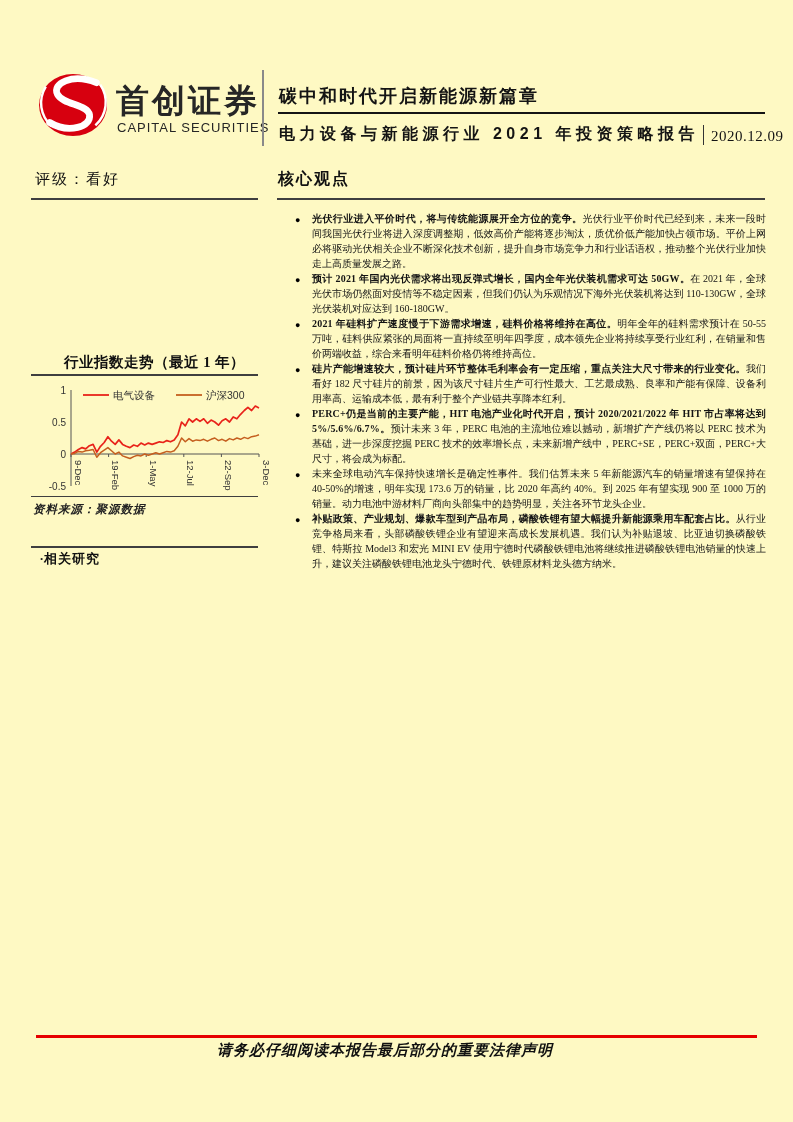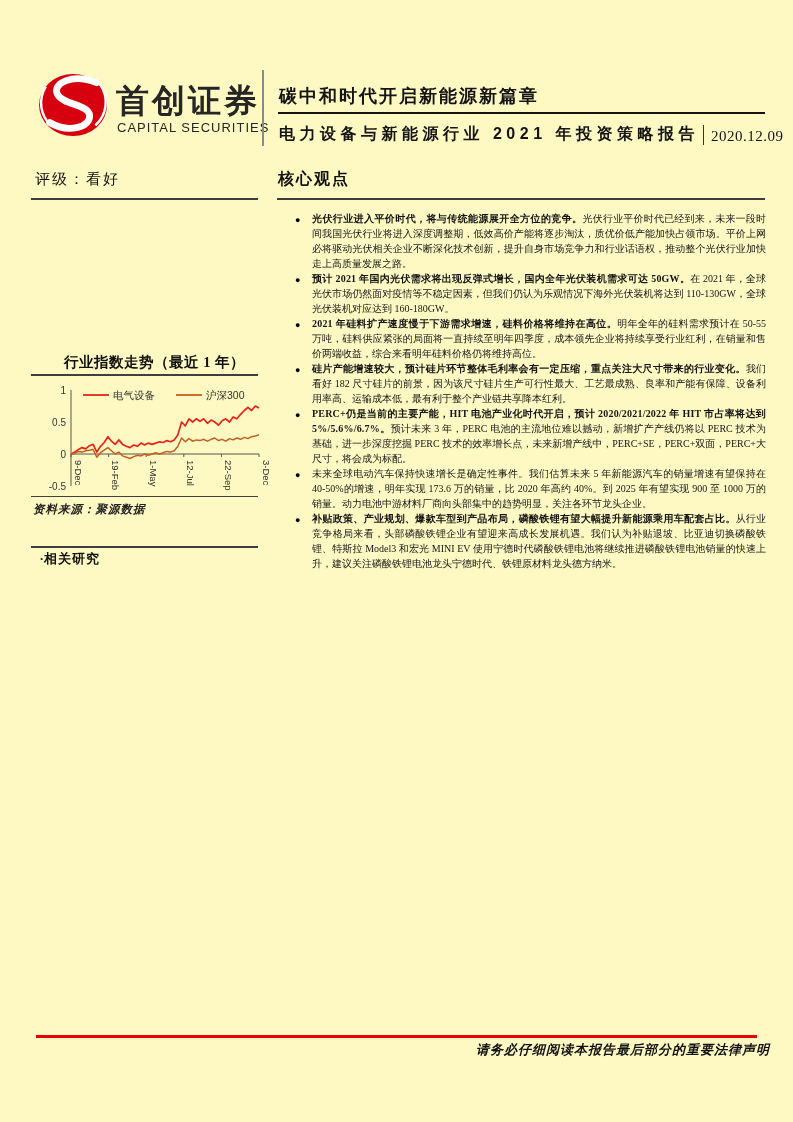--- a/index.html
+++ b/index.html
@@ -43,22 +43,22 @@
   .core-heading{position:absolute;left:278px;top:169px;font-family:"Liberation Sans",sans-serif;
                 font-weight:bold;font-size:16px;letter-spacing:2px;color:#111;}
   .core-list{position:absolute;left:277px;top:211px;width:489px;margin:0;padding:0;list-style:none;}
   .core-list li{position:relative;padding-left:35px;font-size:10px;line-height:15px;
                 text-align:justify;color:#141414;}
   .core-list li::before{content:"●";position:absolute;left:18px;top:2px;font-size:9px;color:#000;}
   .core-list li b{letter-spacing:0.2px;}
 
   
   .footer-rule{position:absolute;left:36px;top:1035px;width:721px;height:3px;background:#e60000;}
-  .footer-note{position:absolute;left:0;top:1041px;width:770px;text-align:right;
-               font-weight:bold;font-style:italic;font-size:13px;letter-spacing:1px;color:#111;}
+  .footer-note{position:absolute;left:0;top:1041px;width:770px;text-align:center;
+               font-weight:bold;font-style:italic;font-size:15px;letter-spacing:1px;color:#111;}
 </style>
 </head>
 <body>
 
 <div class="page">
 
   <svg class="emblem" viewBox="0 0 76 70">
     <ellipse cx="37" cy="34" rx="35" ry="32" fill="#d7000f"></ellipse>
     <path d="M61 11 C36 1 15 12 21 23 C27 34 52 33 54 44 C56 56 33 64 13 52" stroke="#ffffff" stroke-width="7" fill="none" stroke-linecap="round"></path>
     <path d="M9 15 A37 34 0 0 0 15 56" stroke="#ffffff" stroke-width="2.5" fill="none"></path>

